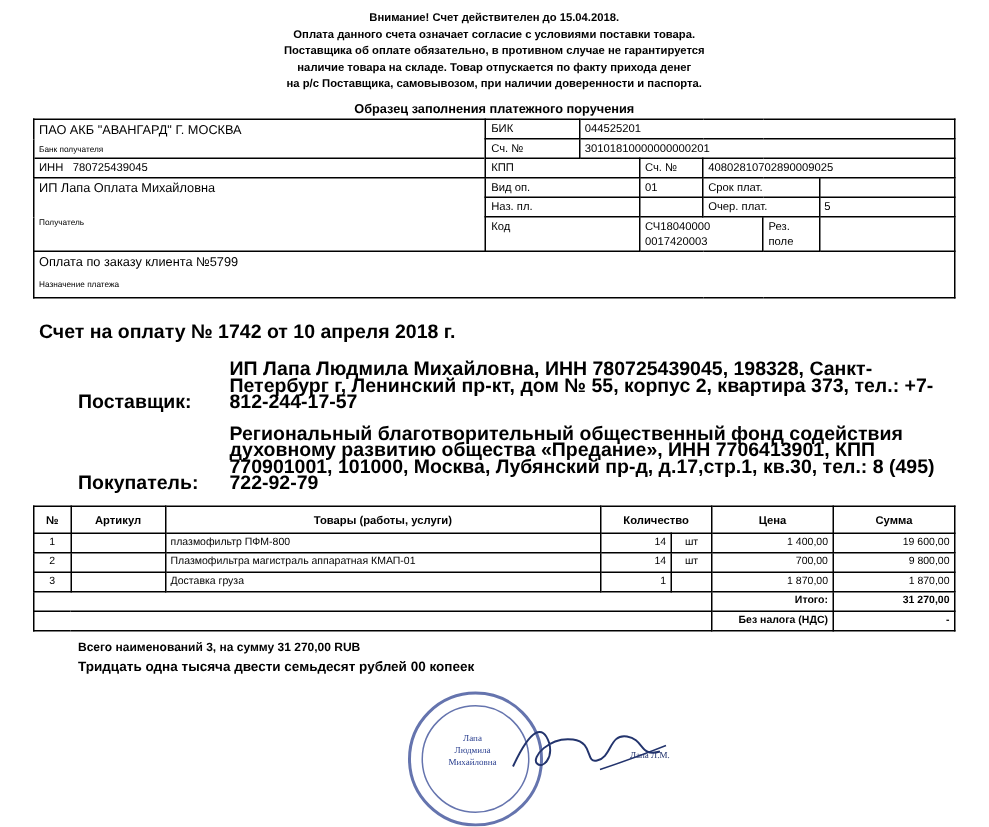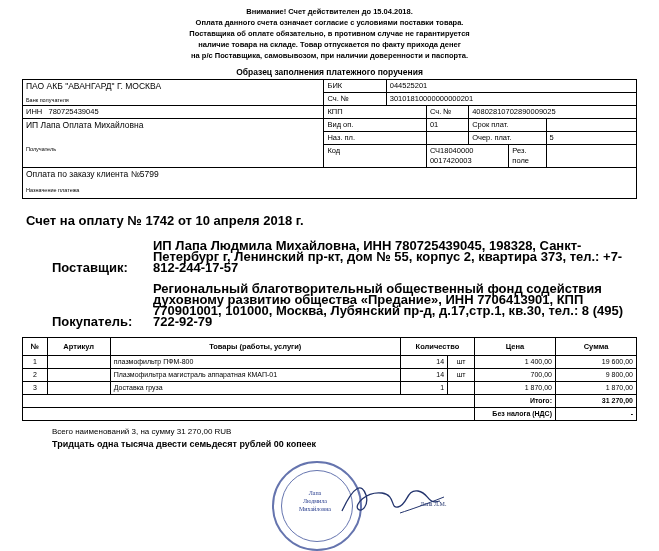--- a/index.html
+++ b/index.html
@@ -116,20 +116,21 @@
     border: 0;
     font-weight: bold;
     font-size: 8px;
     padding-top: 3px;
   }
   .totrow td.lbl { text-align: right; }
   .sum-line {
     margin-top: 6px;
     font-size: 8px;
     padding-left: 30px;
+    font-weight: bold;
   }
   .sum-words {
     margin-top: 3px;
     font-size: 9px;
     font-weight: bold;
     padding-left: 30px;
   }
 
   
   .stamp-area {

